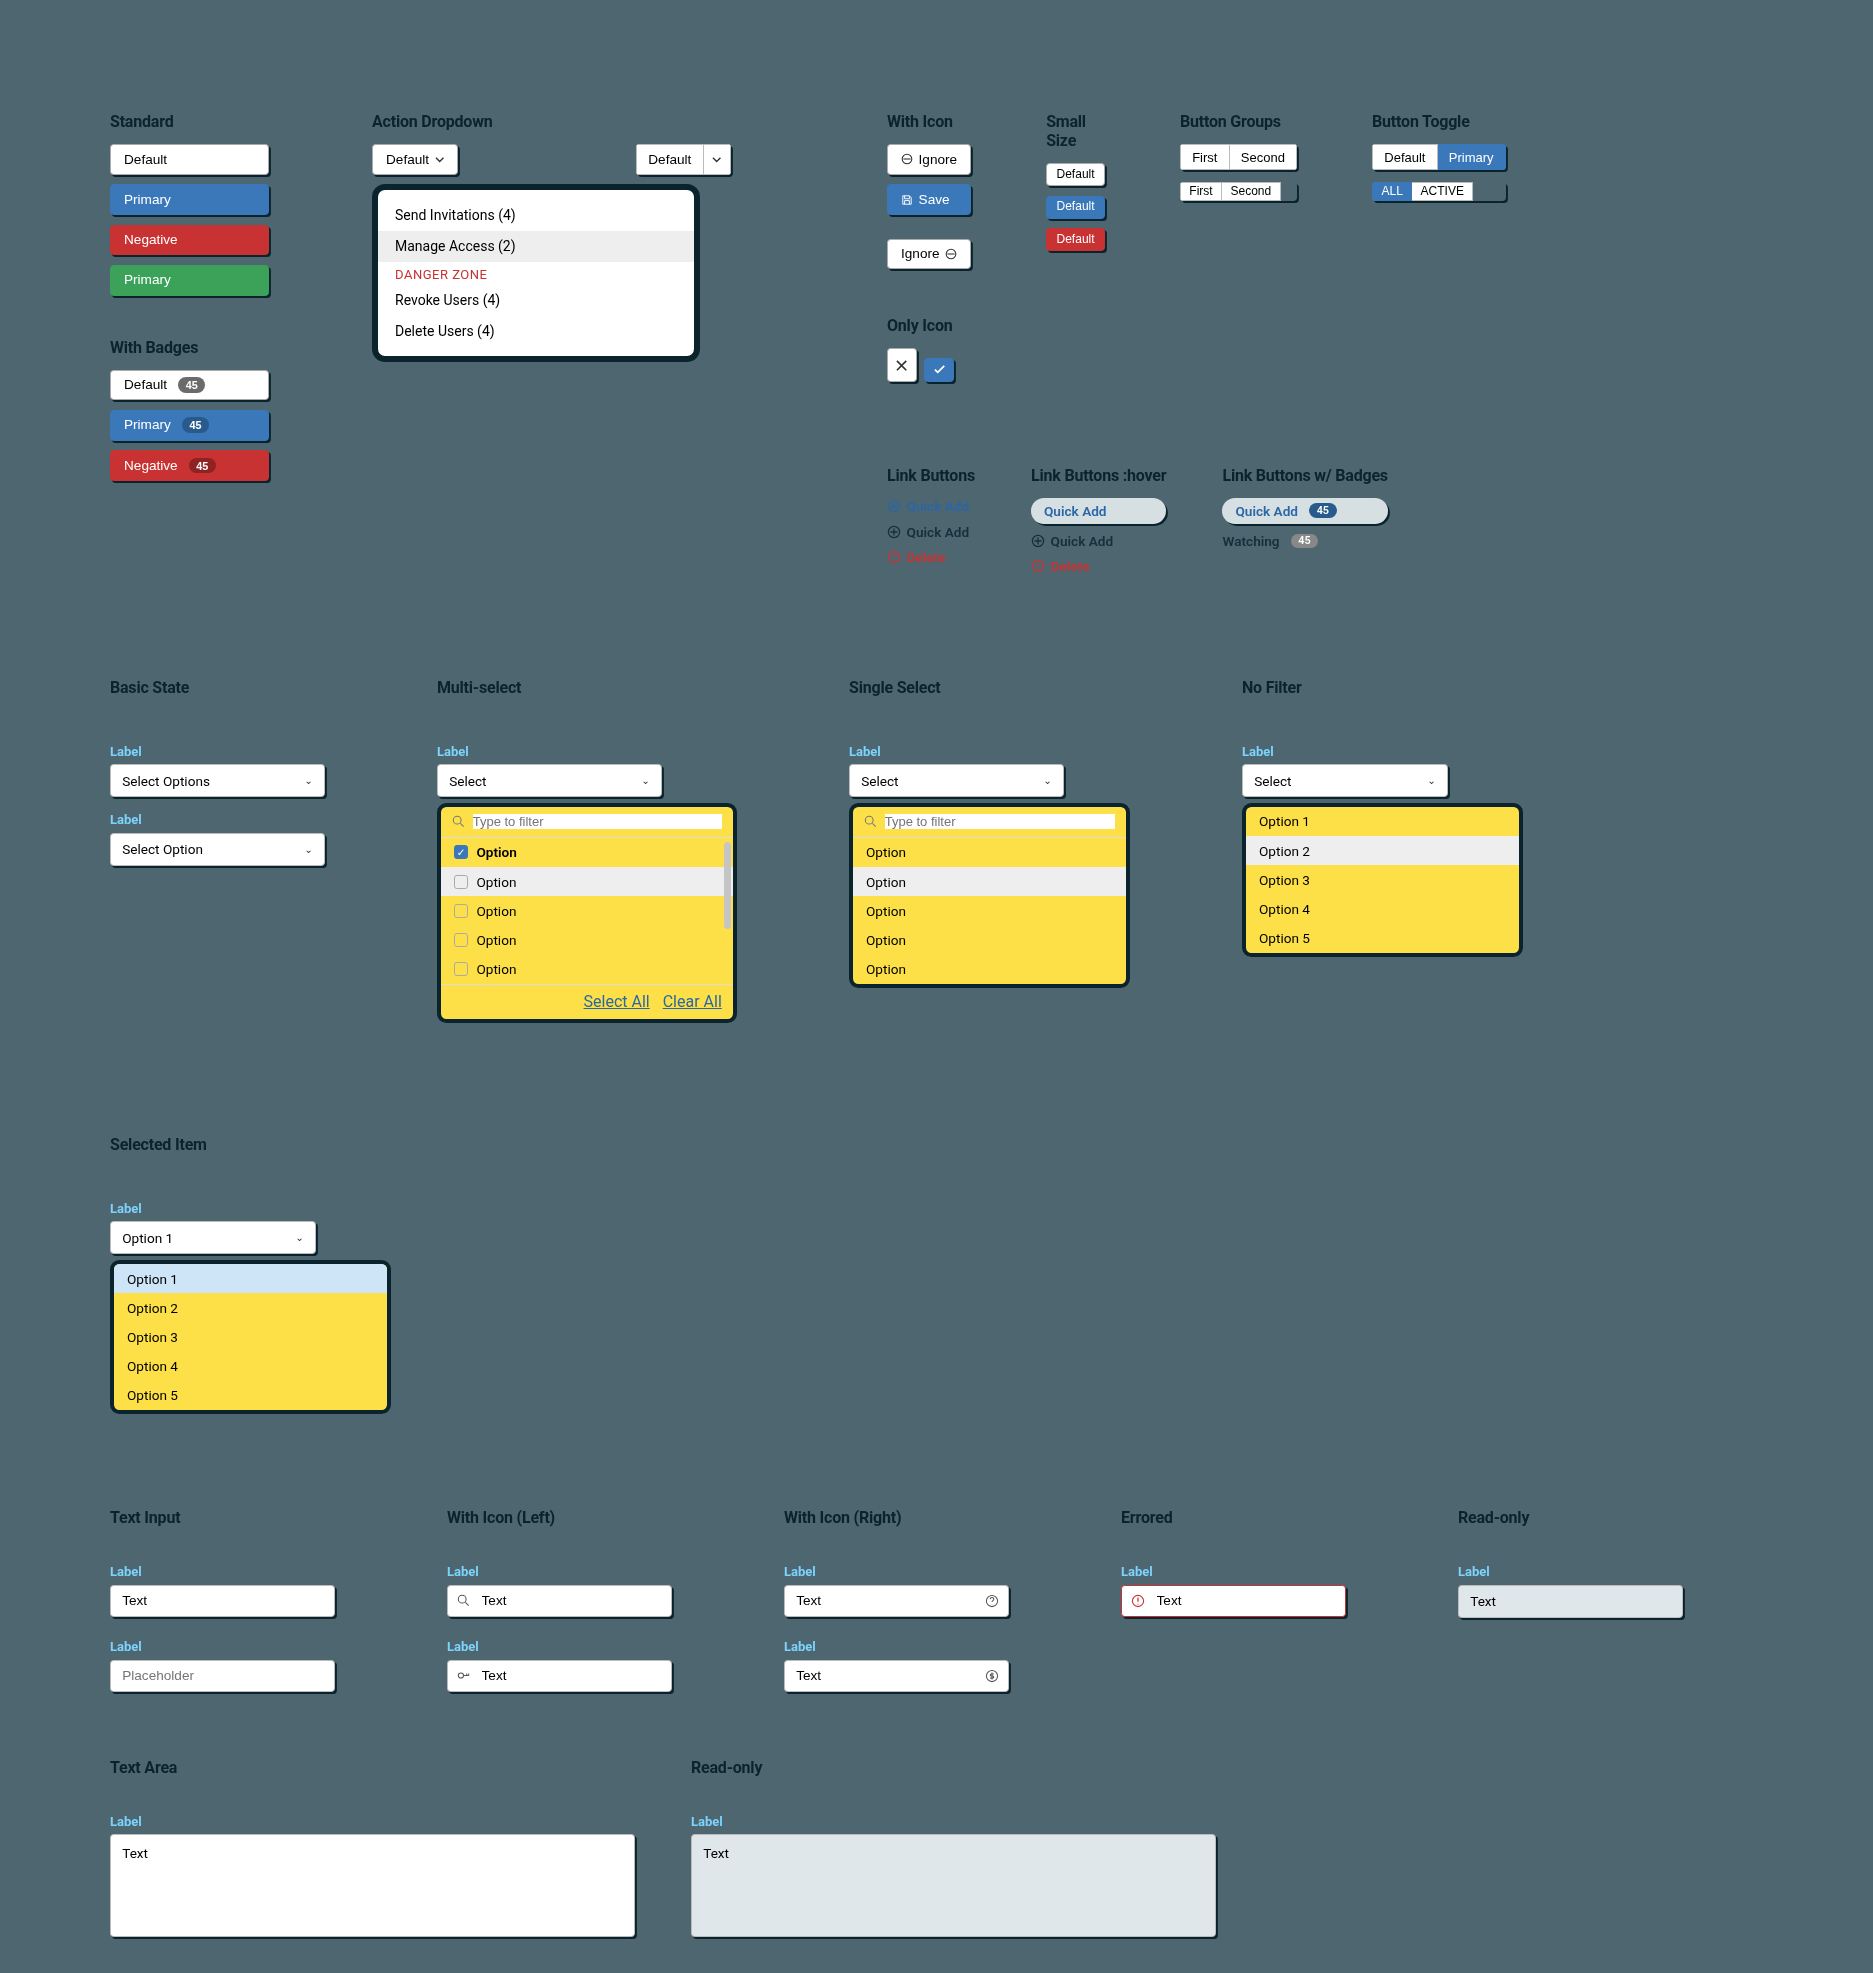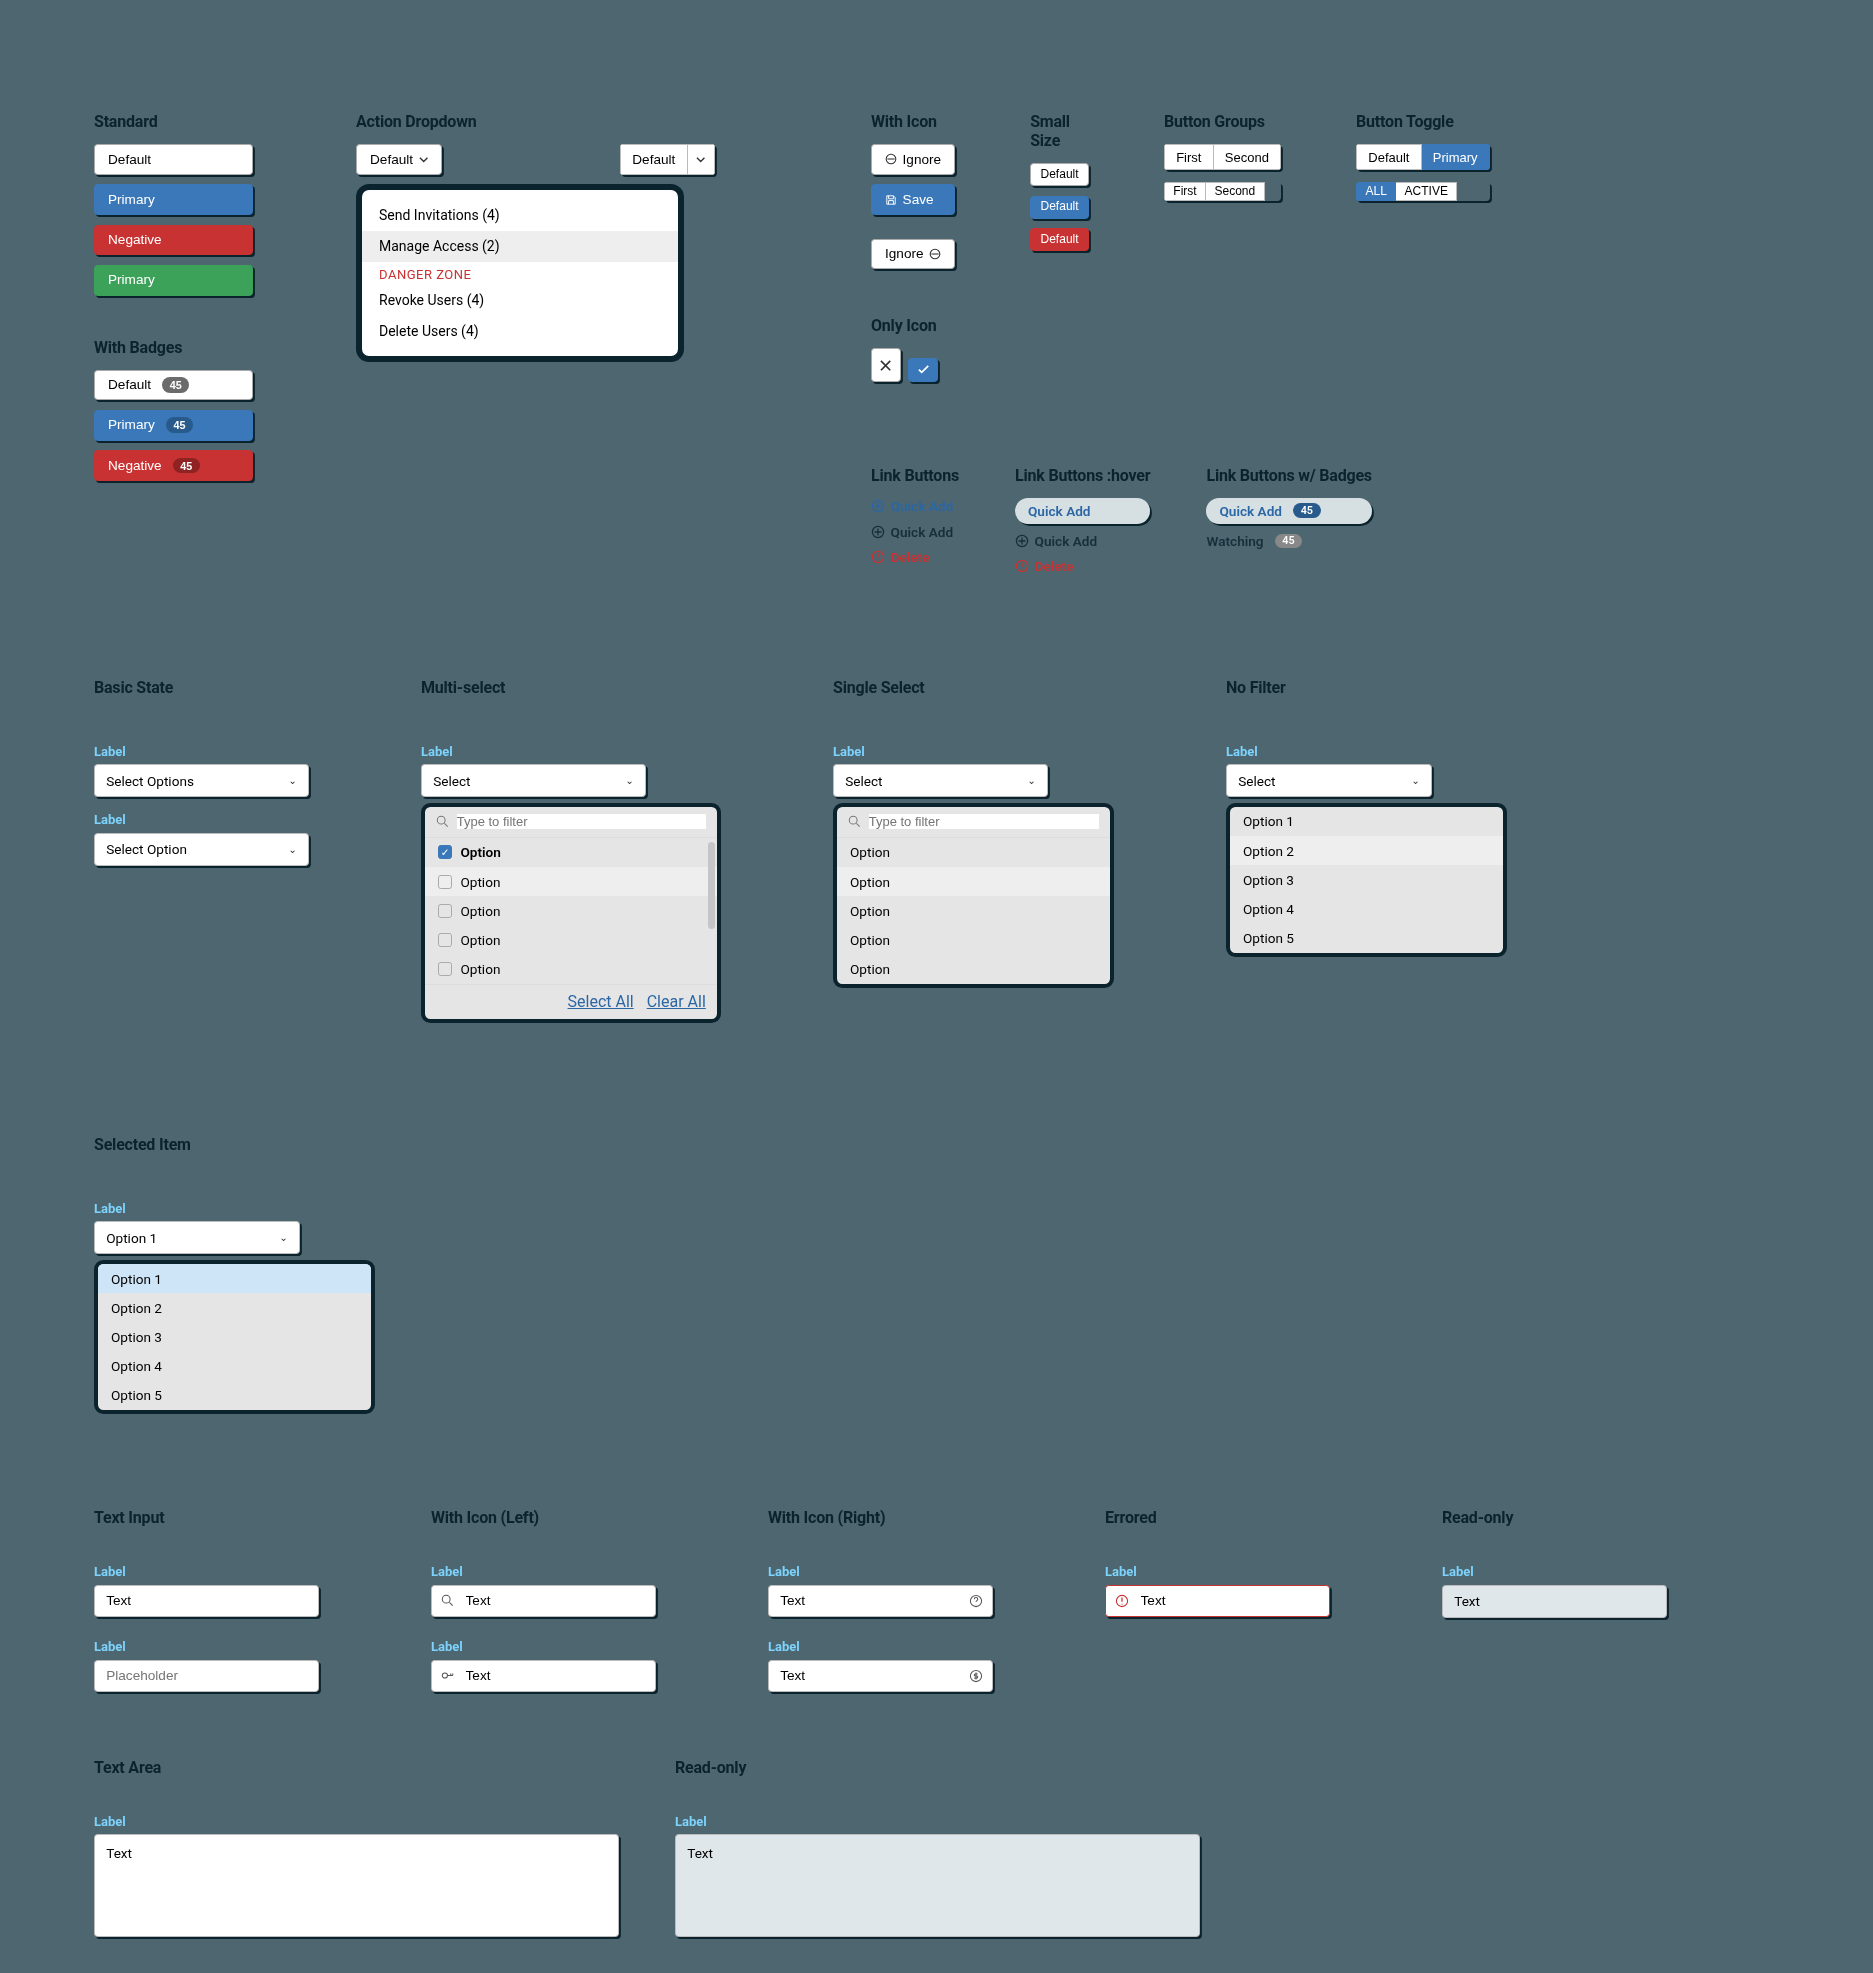--- a/index.html
+++ b/index.html
@@ -7,21 +7,21 @@
   background: #4d6670;
   font-family: -apple-system, BlinkMacSystemFont, 'Segoe UI', Roboto, sans-serif;
   font-size: 13px;
   padding: 112px 94px;
   width: 1874px;
   min-height: 1973px;
 }
 h3.section-title { font-size: 16px; font-weight: 700; color: #0b232c; margin-bottom: 13px; letter-spacing: -0.2px; }
 .label-title { font-size: 13px; font-weight: 700; color: #7dd3fc; margin-bottom: 5.6px; display: block; }
 
-.row { display: flex; gap: 112px; align-items: flex-start; margin-bottom: 94px; flex-wrap: wrap; }
+.row { display: flex; gap: 112px; align-items: flex-start; margin-bottom: 94px; flex-wrap: wrap; margin-left: 16px; }
 .col { display: flex; flex-direction: column; }
 
 
 .btn {
   border: 0.9px solid #aaa; background: #fff; color: #000; border-radius: 3.7px;
   padding: 5.6px 13px; cursor: pointer; font-size: 13.6px; font-weight: 400;
   box-shadow: 1.9px 1.9px 0 #0b232c; position: relative; display: inline-flex;
   align-items: center; gap: 5.6px; line-height: 1.3;
 }
 .btn + .btn { margin-top: 9.4px; }
@@ -76,21 +76,21 @@
 .field { margin-bottom: 15px; }
 .select-input {
   background: #fff; border: 0.9px solid #bbb; border-radius: 3.7px;
   padding: 7.5px 11.2px; width: 215px; box-shadow: 1.9px 1.9px 0 #0b232c;
   display: flex; justify-content: space-between; align-items: center;
   cursor: pointer; font-size: 13.6px;
 }
 .chev { font-size: 10.3px; color: #333; }
 
 .dd-open {
-  background: #e5e5e5; border: 4.7px solid #0b232c; border-radius: 9.4px;
+  background: #fde047; border: 4.7px solid #0b232c; border-radius: 9.4px;
   width: 300px; margin-top: 5.6px; overflow: hidden;
 }
 .dd-open.narrow { width: 281px; }
 .dd-filter { display: flex; align-items: center; gap: 7.5px; padding: 7.5px 11.2px; border-bottom: 0.9px solid #ddd; }
 .dd-filter input { border: none; outline: none; width: 100%; font-size: 13px; }
 .dd-list { max-height: 187px; overflow-y: auto; }
 .dd-opt { padding: 6.6px 13px; display: flex; align-items: center; gap: 8.4px; cursor: pointer; font-size: 13.6px; }
 .dd-opt.hover { background: #eee; }
 .dd-opt.selected { background: #cde5f7; }
 .dd-foot { display: flex; justify-content: flex-end; gap: 13px; padding: 7.5px 11.2px; border-top: 0.9px solid #ddd; }

